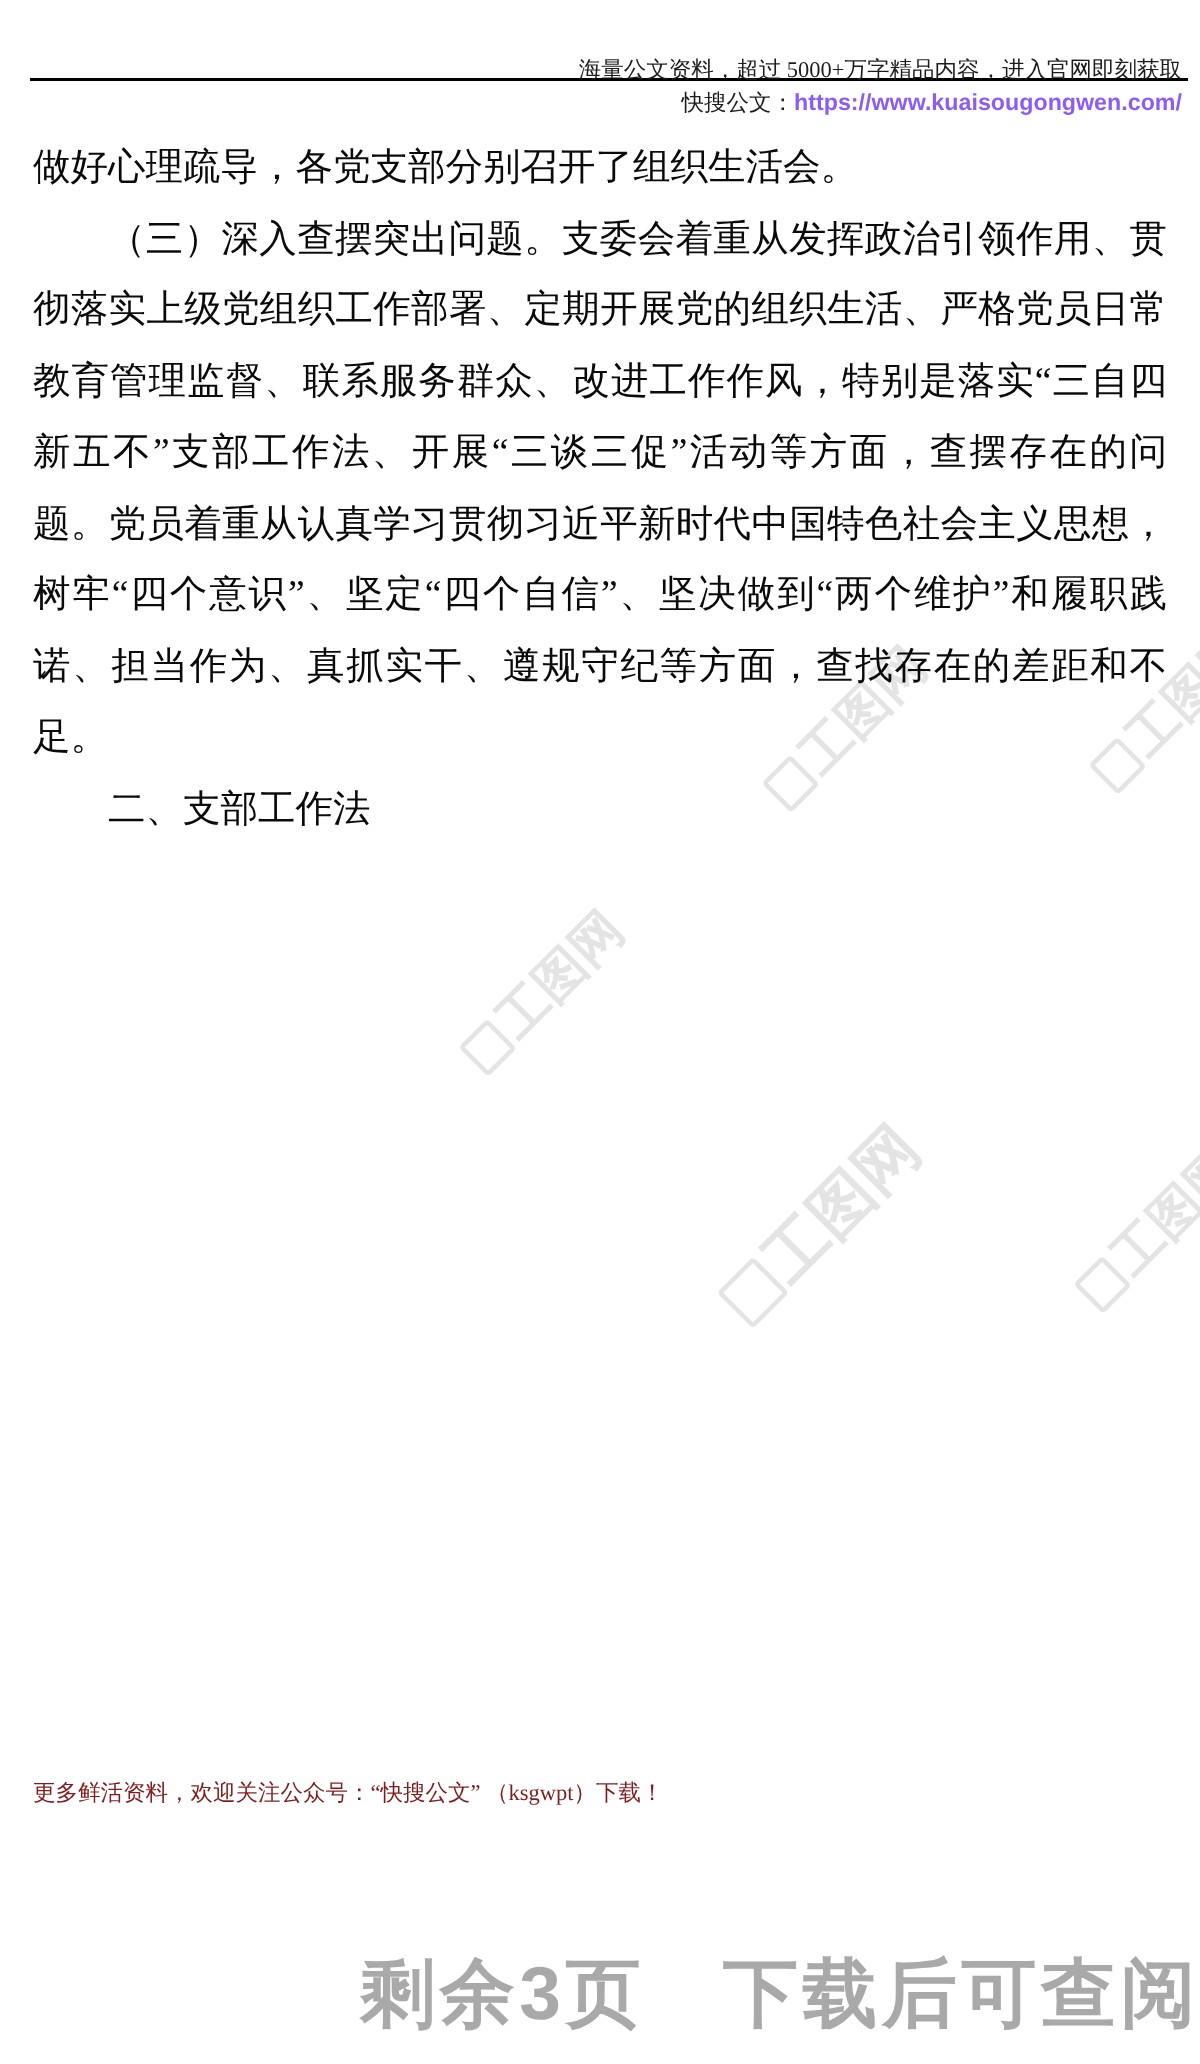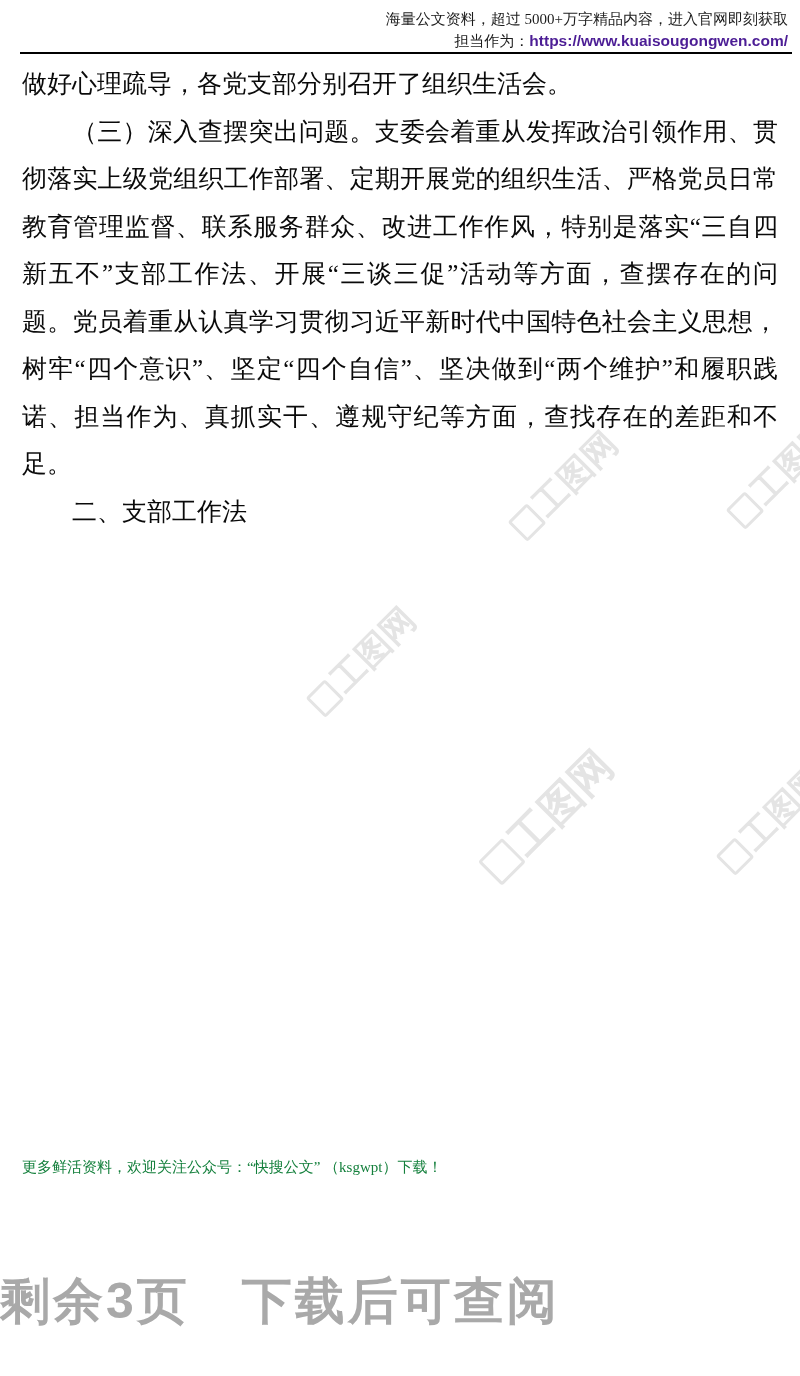--- a/index.html
+++ b/index.html
@@ -24,21 +24,21 @@
     text-align: right;
     color: #1c1c1c;
     font-size: 15px;
     line-height: 22px;
     font-family: "Liberation Serif", "DejaVu Serif", serif;
   }
   .header .url {
     font-family: "Liberation Sans", "DejaVu Sans", sans-serif;
     font-weight: bold;
     font-size: 15.5px;
-    color: #4c1d95;
+    color: #8b5cf6;
     text-decoration: none;
   }
   .header-rule {
     position: absolute;
     top: 52px;
     left: 20px;
     right: 8px;
     border-top: 2px solid #000;
   }
 
@@ -76,55 +76,55 @@
     width: 0.8em;
     height: 0.8em;
     border: 3px solid #e4e4e4;
     border-radius: 3px;
   }
   .wm1 { left: 498px; top: 462px; font-size: 34px; }
   .wm2 { left: 716px; top: 450px; font-size: 34px; }
   .wm3 { left: 296px; top: 638px; font-size: 34px; }
   .wm4 { left: 466px; top: 788px; font-size: 42px; }
   .wm5 { left: 706px; top: 796px; font-size: 34px; }
-  .doc-body, .header, .footer-note, .banner { z-index: 1; }
+  .doc-body, .header, .footer-note, .banner { z-index: 1; margin-top: 28px; }
 
   
   .footer-note {
     position: absolute;
     top: 1158px;
     left: 22px;
     right: 22px;
     font-size: 15px;
-    color: #15803d;
+    color: #7f1d1d;
   }
 
   
   .banner {
     position: absolute;
     top: 1268px;
     left: 0;
     right: 0;
-    text-align: left;
+    text-align: right;
     font-family: "Liberation Sans", "DejaVu Sans", sans-serif;
     font-weight: bold;
     font-size: 50px;
     color: #a9a9a9;
     letter-spacing: 3px;
   }
   .banner .seg-gap { display: inline-block; width: 52px; }
 </style>
 </head>
 <body>
 
 <div class="page">
 
   <div class="header">
     <div>海量公文资料，超过 5000+万字精品内容，进入官网即刻获取</div>
-    <div><span>担当作为：</span><a class="url" href="#">https://www.kuaisougongwen.com/</a></div>
+    <div><span>快搜公文：</span><a class="url" href="#">https://www.kuaisougongwen.com/</a></div>
   </div>
   <div class="header-rule"></div>
 
   <div class="wm wm1">
       <span class="wm-box"></span>
       <span>工图网</span>
     </div>
   <div class="wm wm2">
       <span class="wm-box"></span>
       <span>工图网</span>

